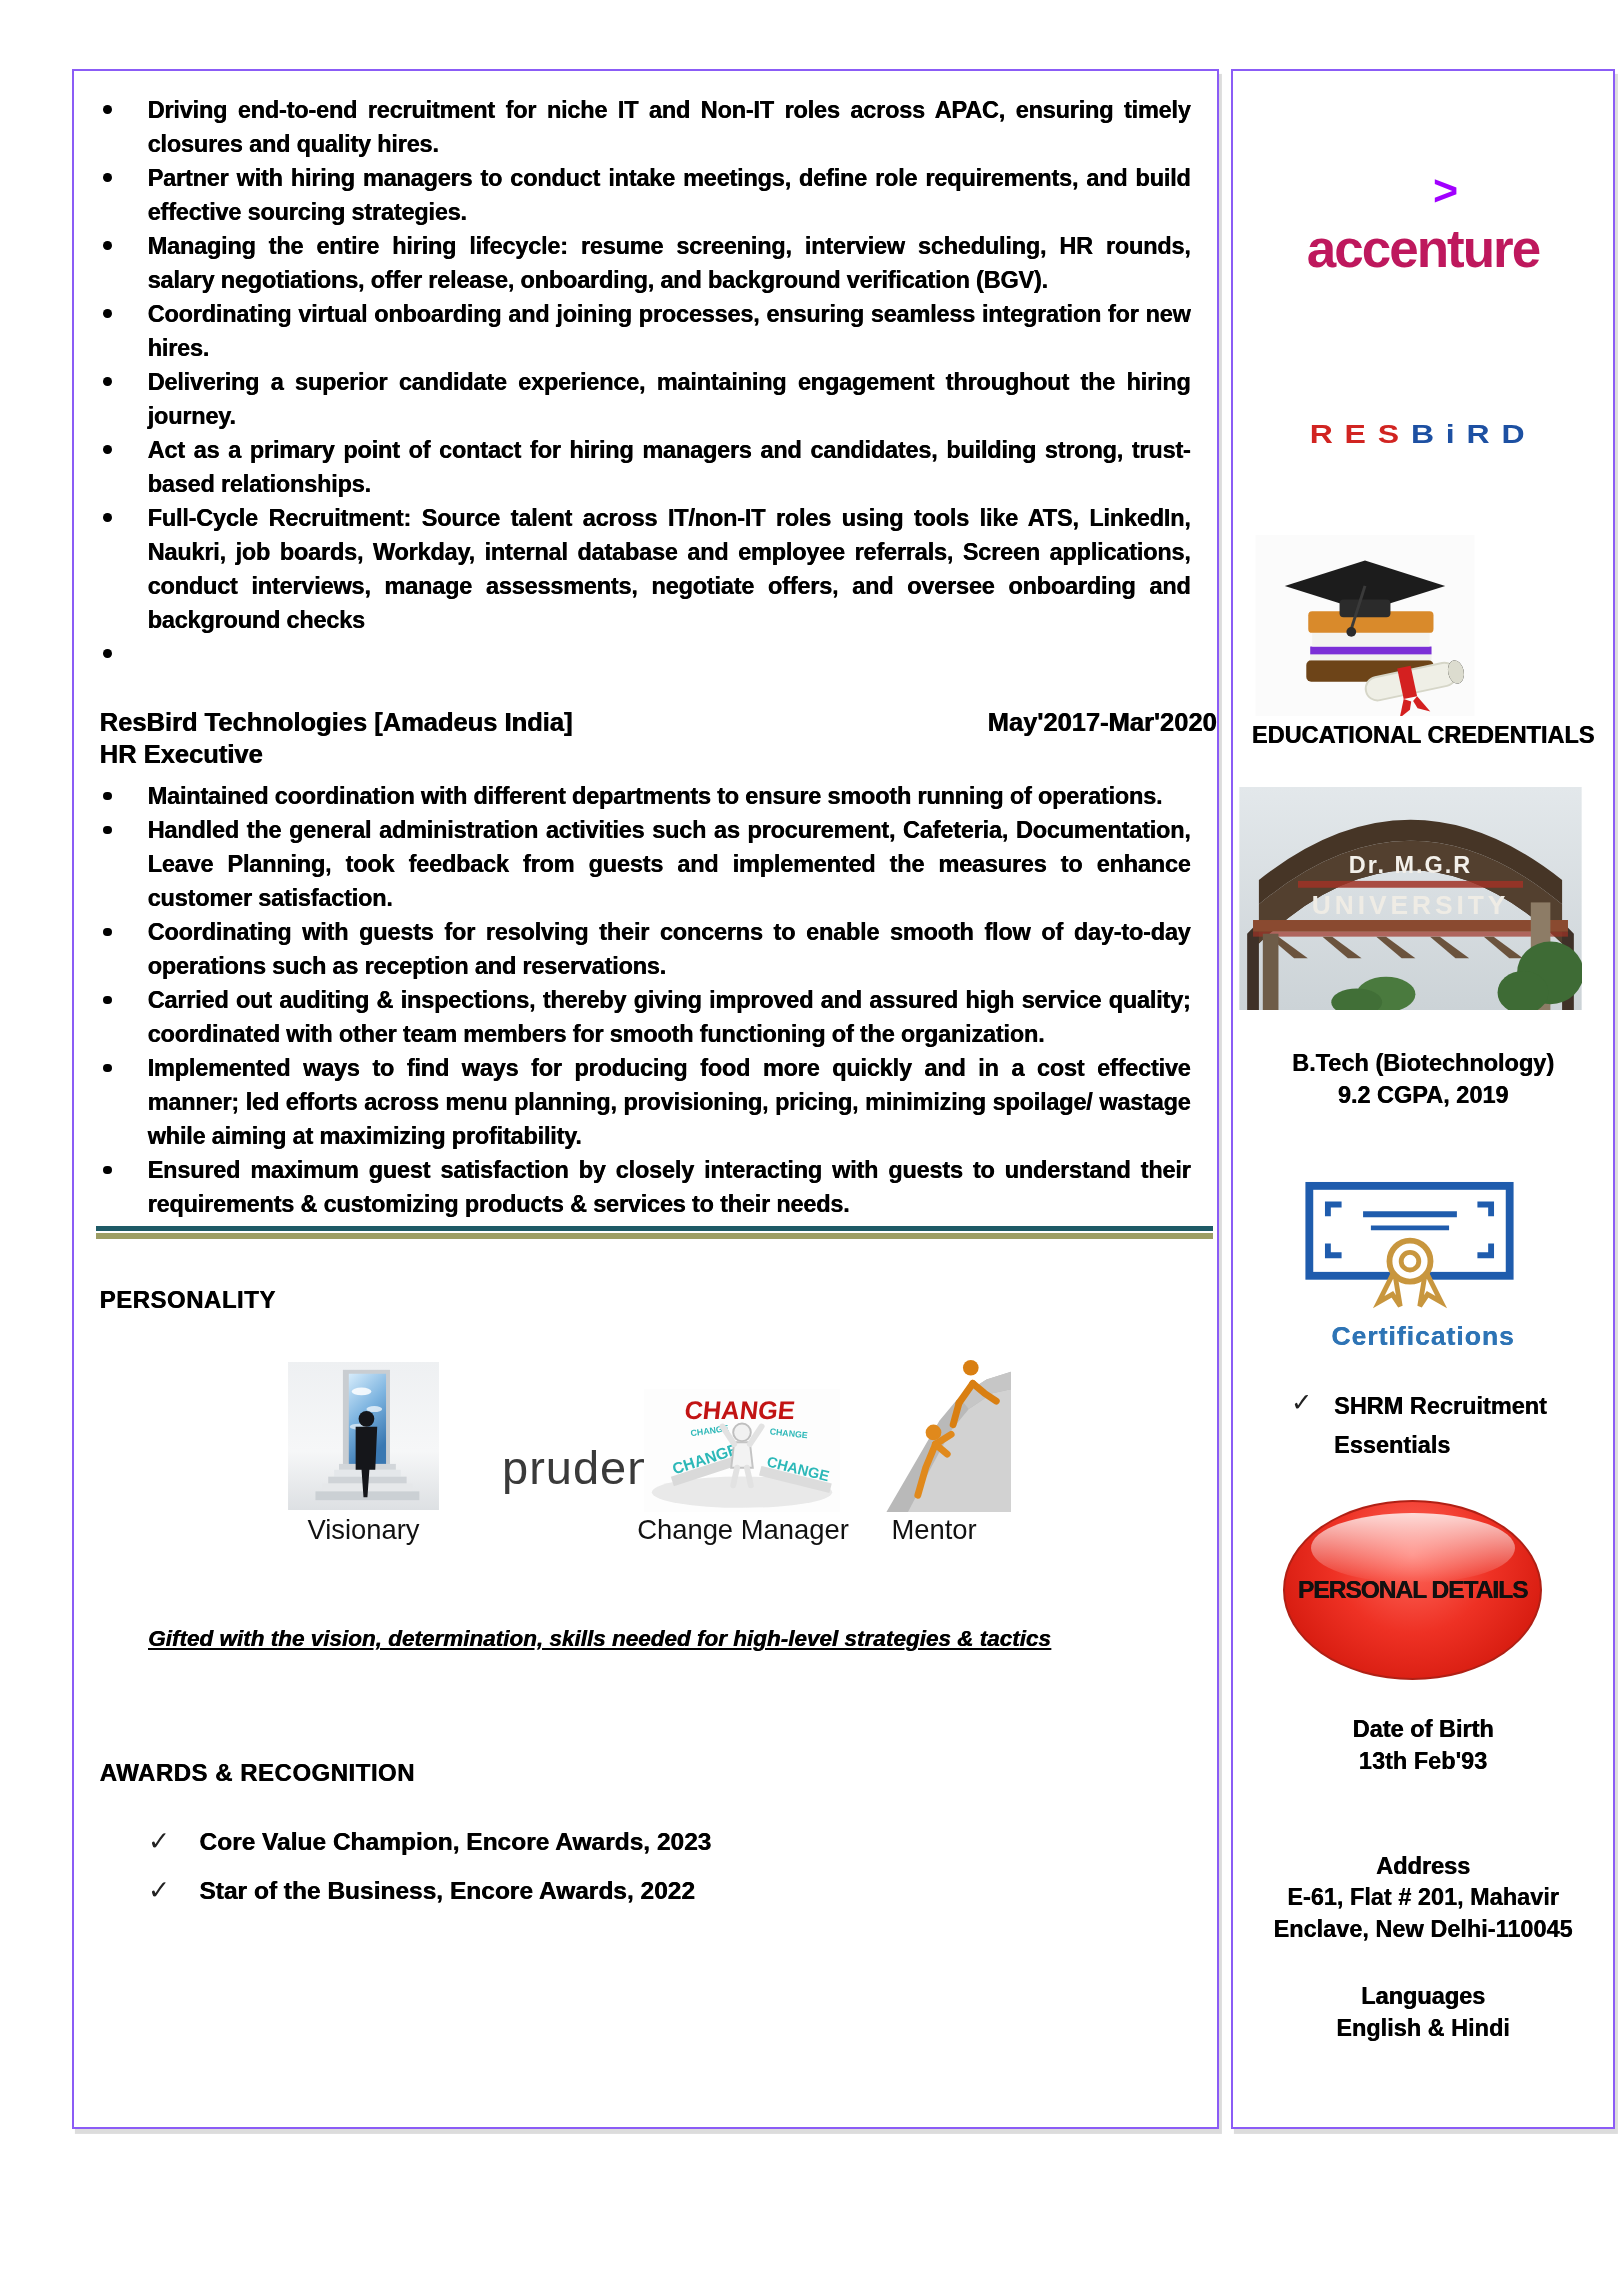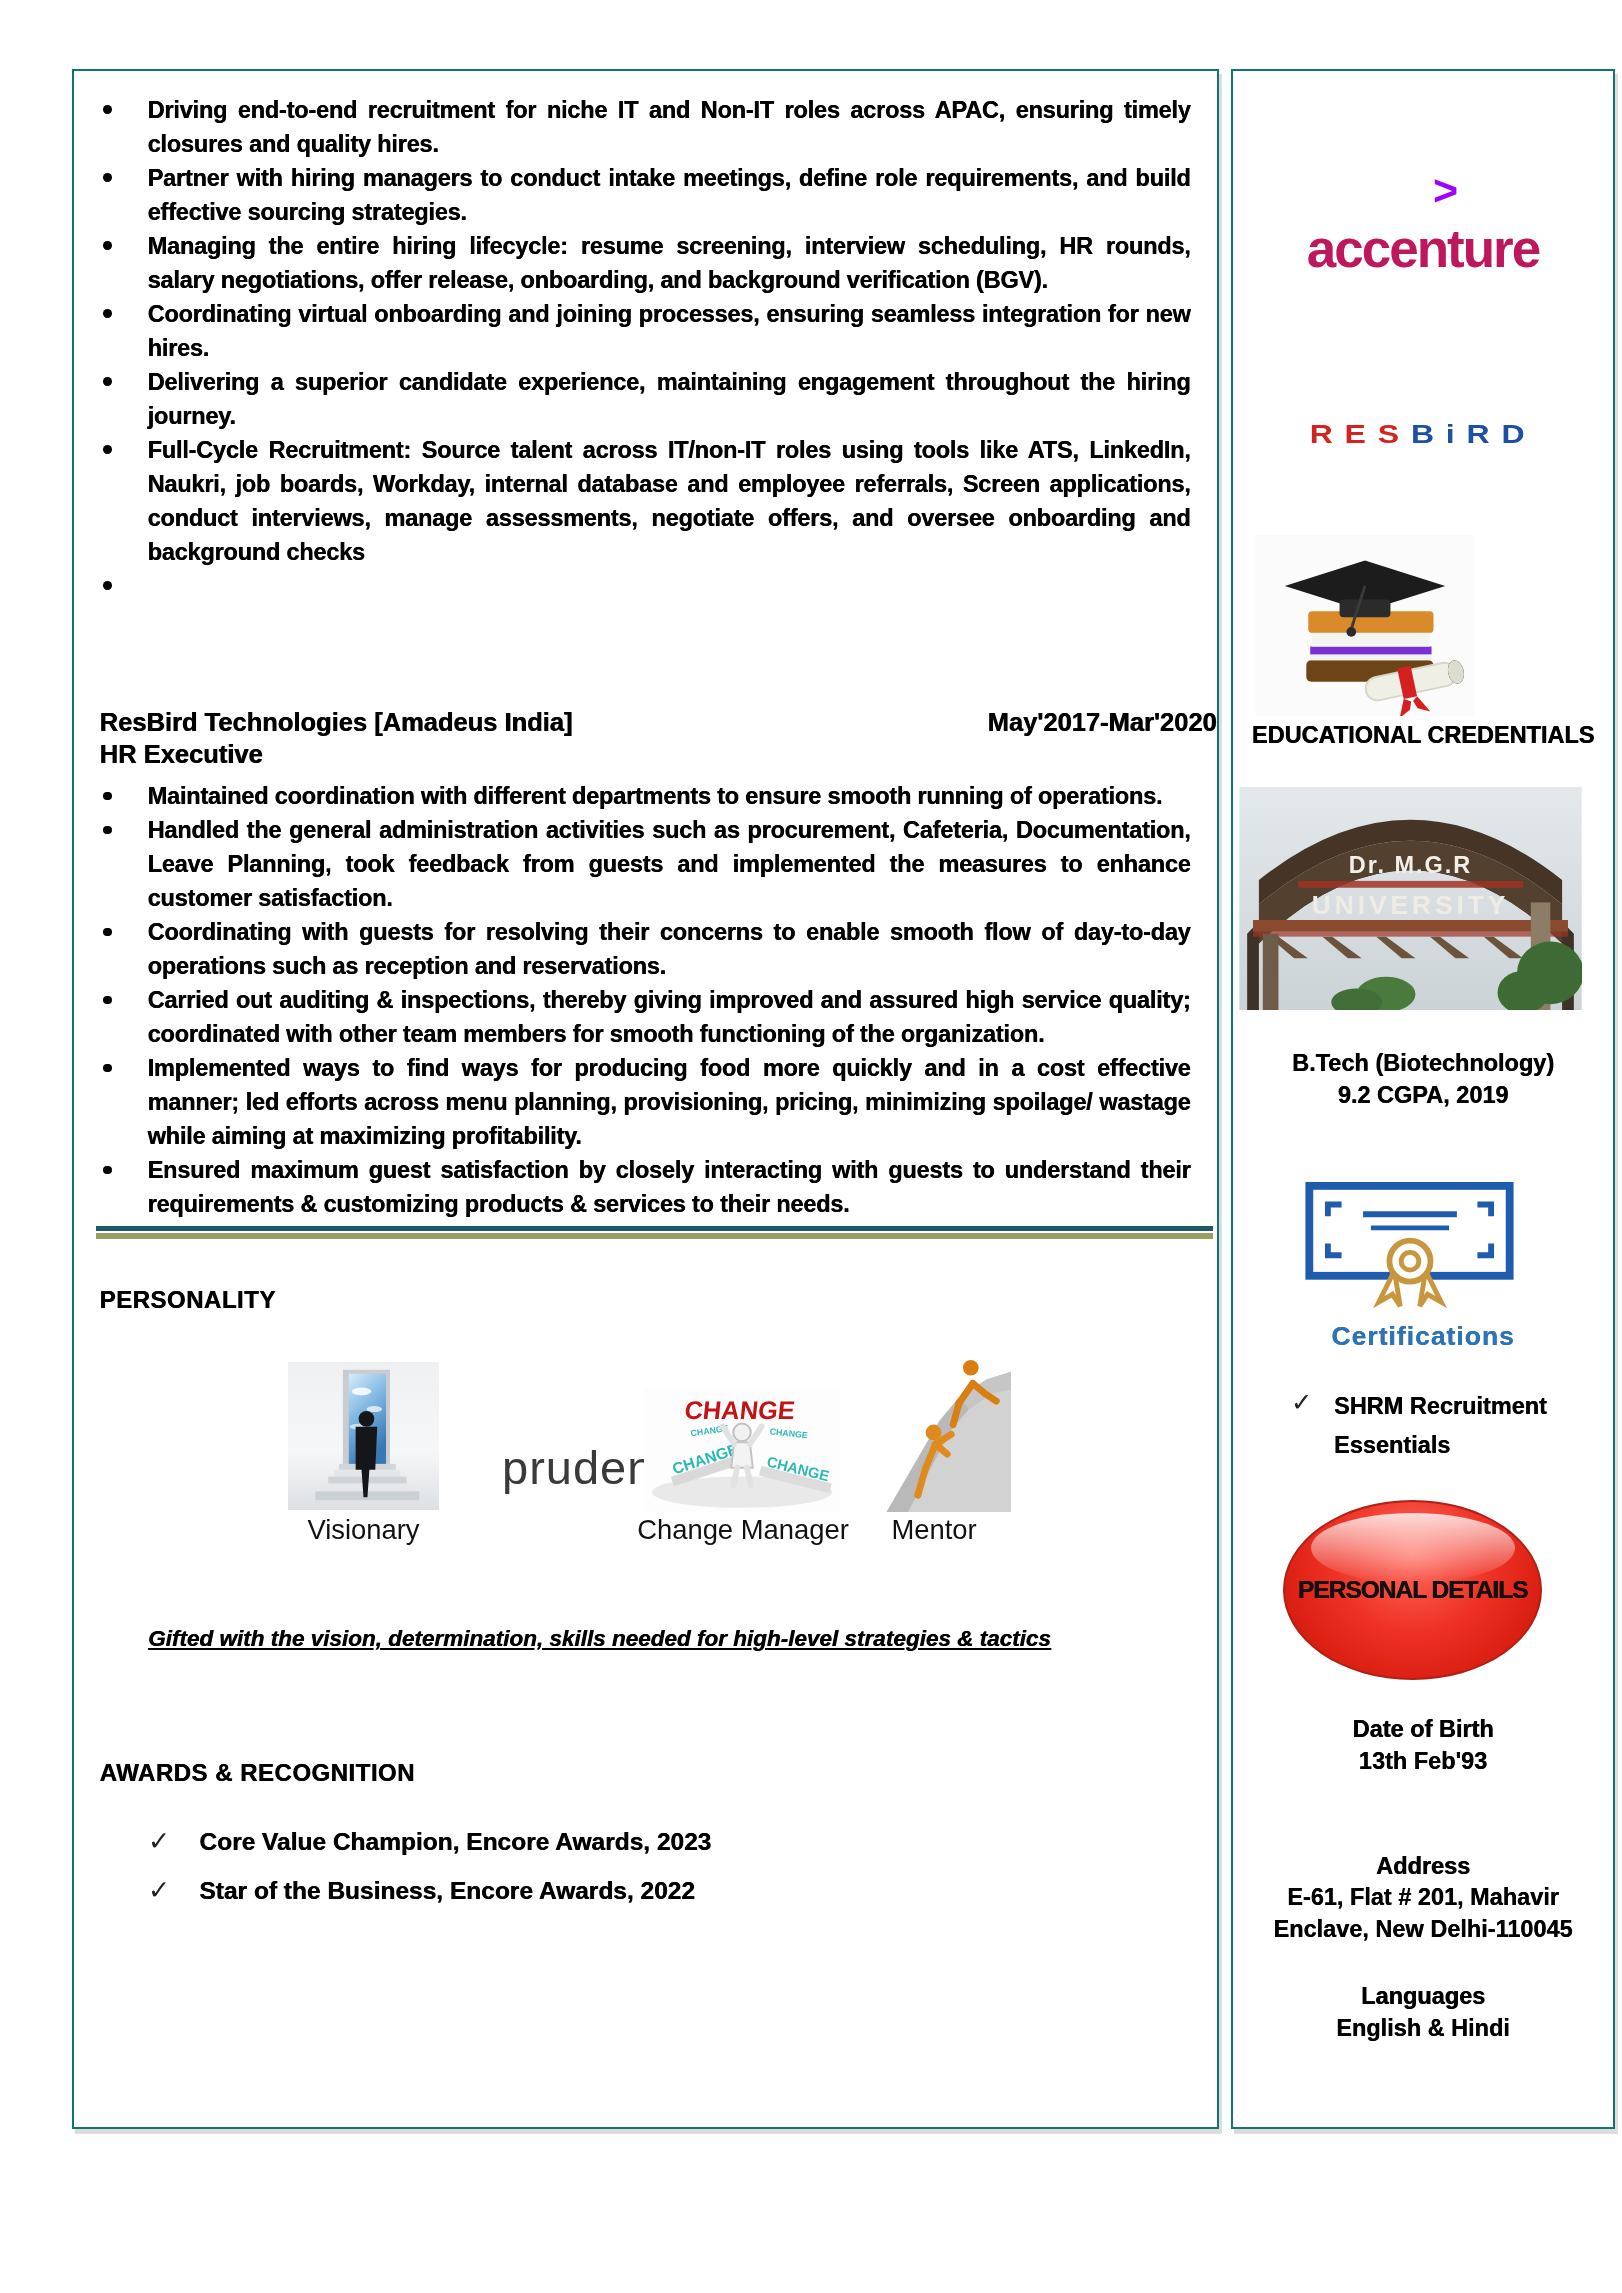--- a/index.html
+++ b/index.html
@@ -1,19 +1,19 @@
 <!DOCTYPE html>
 <html><head>
 <meta charset="utf-8">
 <style>
   html,body{margin:0;padding:0;background:#fff;}
   .page{position:relative;width:1622px;height:2294px;background:#ffffff;overflow:hidden;
         font-family:"Liberation Sans",sans-serif;color:#000;}
   .abs{position:absolute;}
-  .panel{position:absolute;top:69px;background:#fff;border:2px solid #0f766e;
+  .panel{position:absolute;top:69px;background:#fff;border:2px solid #8b5cf6;
          box-shadow:2.9px 4.9px 0 #dcdcdc;}
   .panel-left{left:72px;width:1143px;height:2056px;}
   .panel-right{left:1231px;width:380px;height:2056px;}
 
   
   .blist{list-style:none;margin:0;padding:0;position:absolute;left:25.5px;width:1091px;}
   .blist li{position:relative;padding-left:48px;font-size:23.5px;font-weight:700;
             line-height:34px;text-align:justify;letter-spacing:-0.2px;
             text-shadow:0.4px 0 #000;min-height:34px;}
   .blist li::before{content:"";position:absolute;left:3.9px;top:12.7px;width:8.8px;height:8.8px;
@@ -72,20 +72,21 @@
 <div class="page">
 
   <div class="panel panel-left">
 
     <ul class="blist" style="top:21.6px;">
       <li>Driving end-to-end recruitment for niche IT and Non-IT roles across APAC, ensuring timely closures and quality hires.</li>
       <li>Partner with hiring managers to conduct intake meetings, define role requirements, and build effective sourcing strategies.</li>
       <li>Managing the entire hiring lifecycle: resume screening, interview scheduling, HR rounds, salary negotiations, offer release, onboarding, and background verification (BGV).</li>
       <li>Coordinating virtual onboarding and joining processes, ensuring seamless integration for new hires.</li>
       <li>Delivering a superior candidate experience, maintaining engagement throughout the hiring journey.</li>
+      <li>Act as a primary point of contact for hiring managers and candidates, building strong, trust-based relationships.</li>
       <li>Full-Cycle Recruitment: Source talent across IT/non-IT roles using tools like ATS, LinkedIn, Naukri, job boards, Workday, internal database and employee referrals, Screen applications, conduct interviews, manage assessments, negotiate offers, and oversee onboarding and background checks</li>
       <li></li>
     </ul>
 
     <div class="exp-head" style="top:633px;">
       <span>ResBird Technologies [Amadeus India]</span>
       <span>May'2017-Mar'2020</span>
     </div>
     <div class="role" style="top:669px;">HR Executive</div>
 

